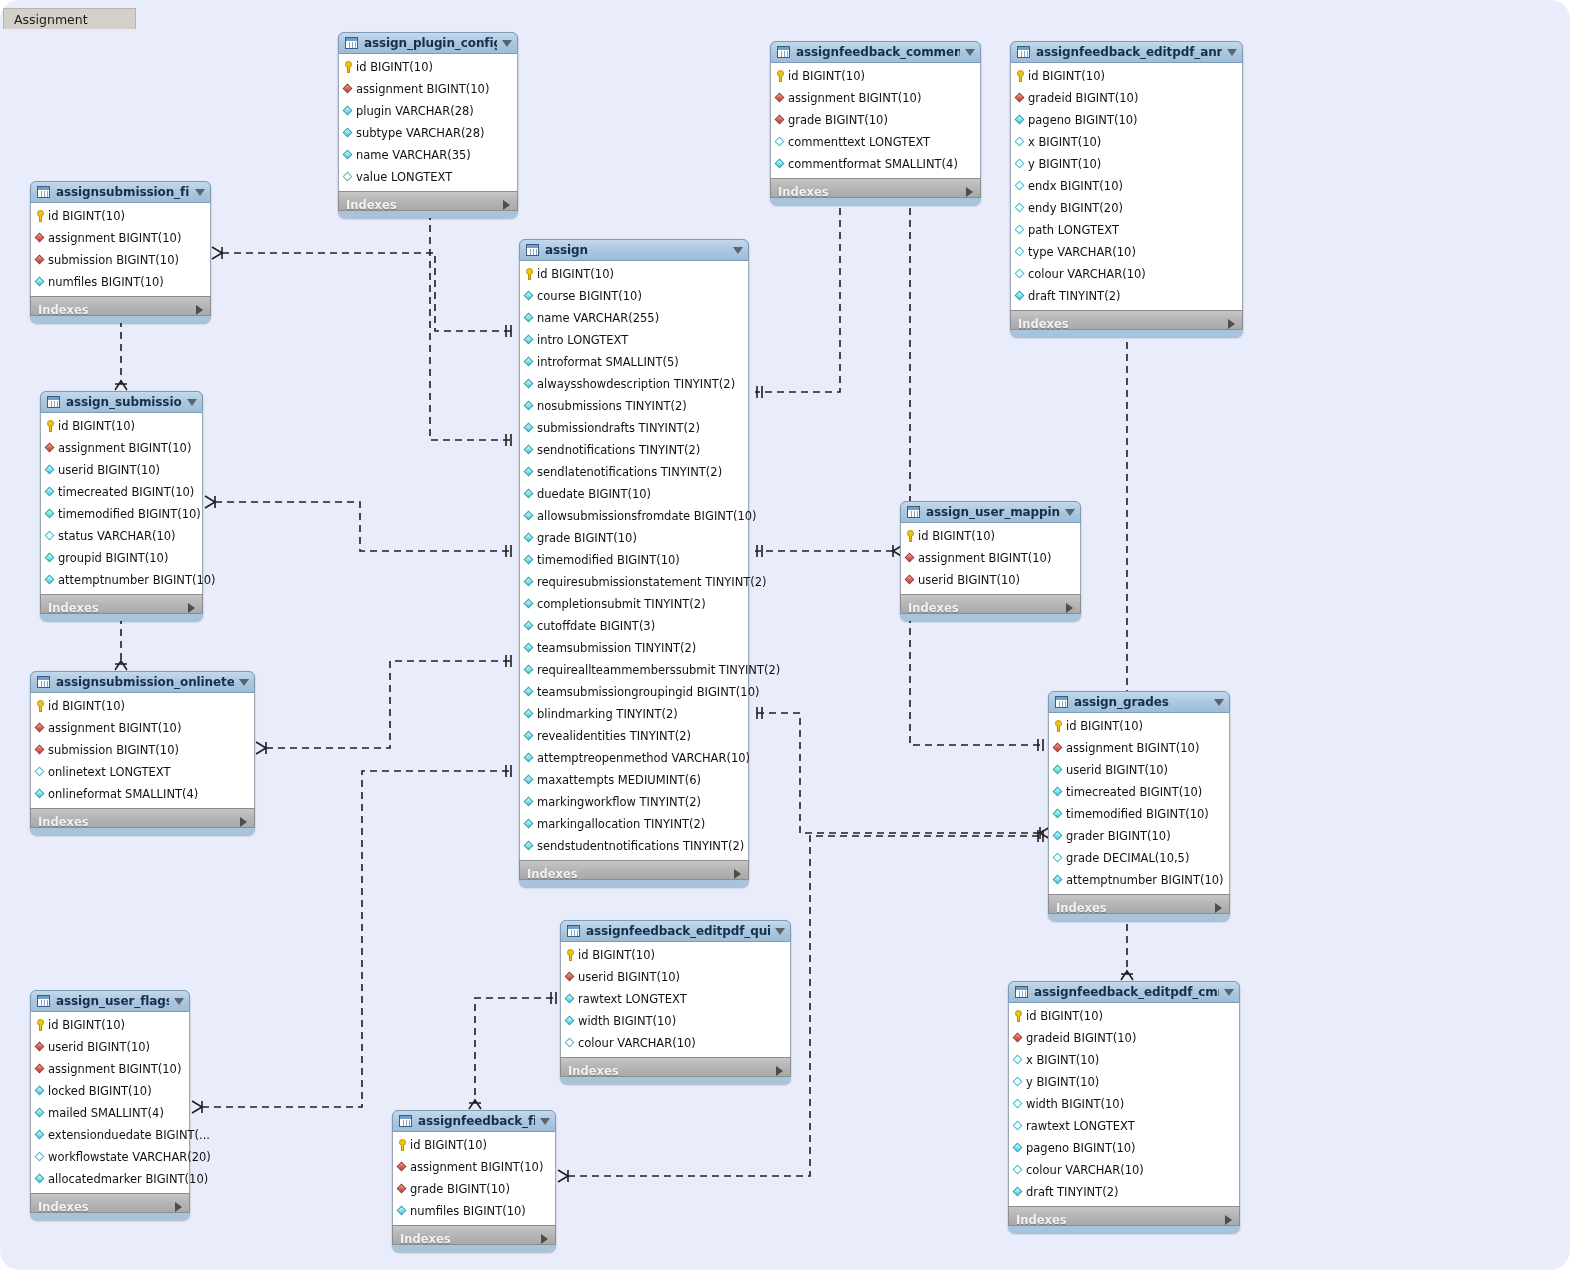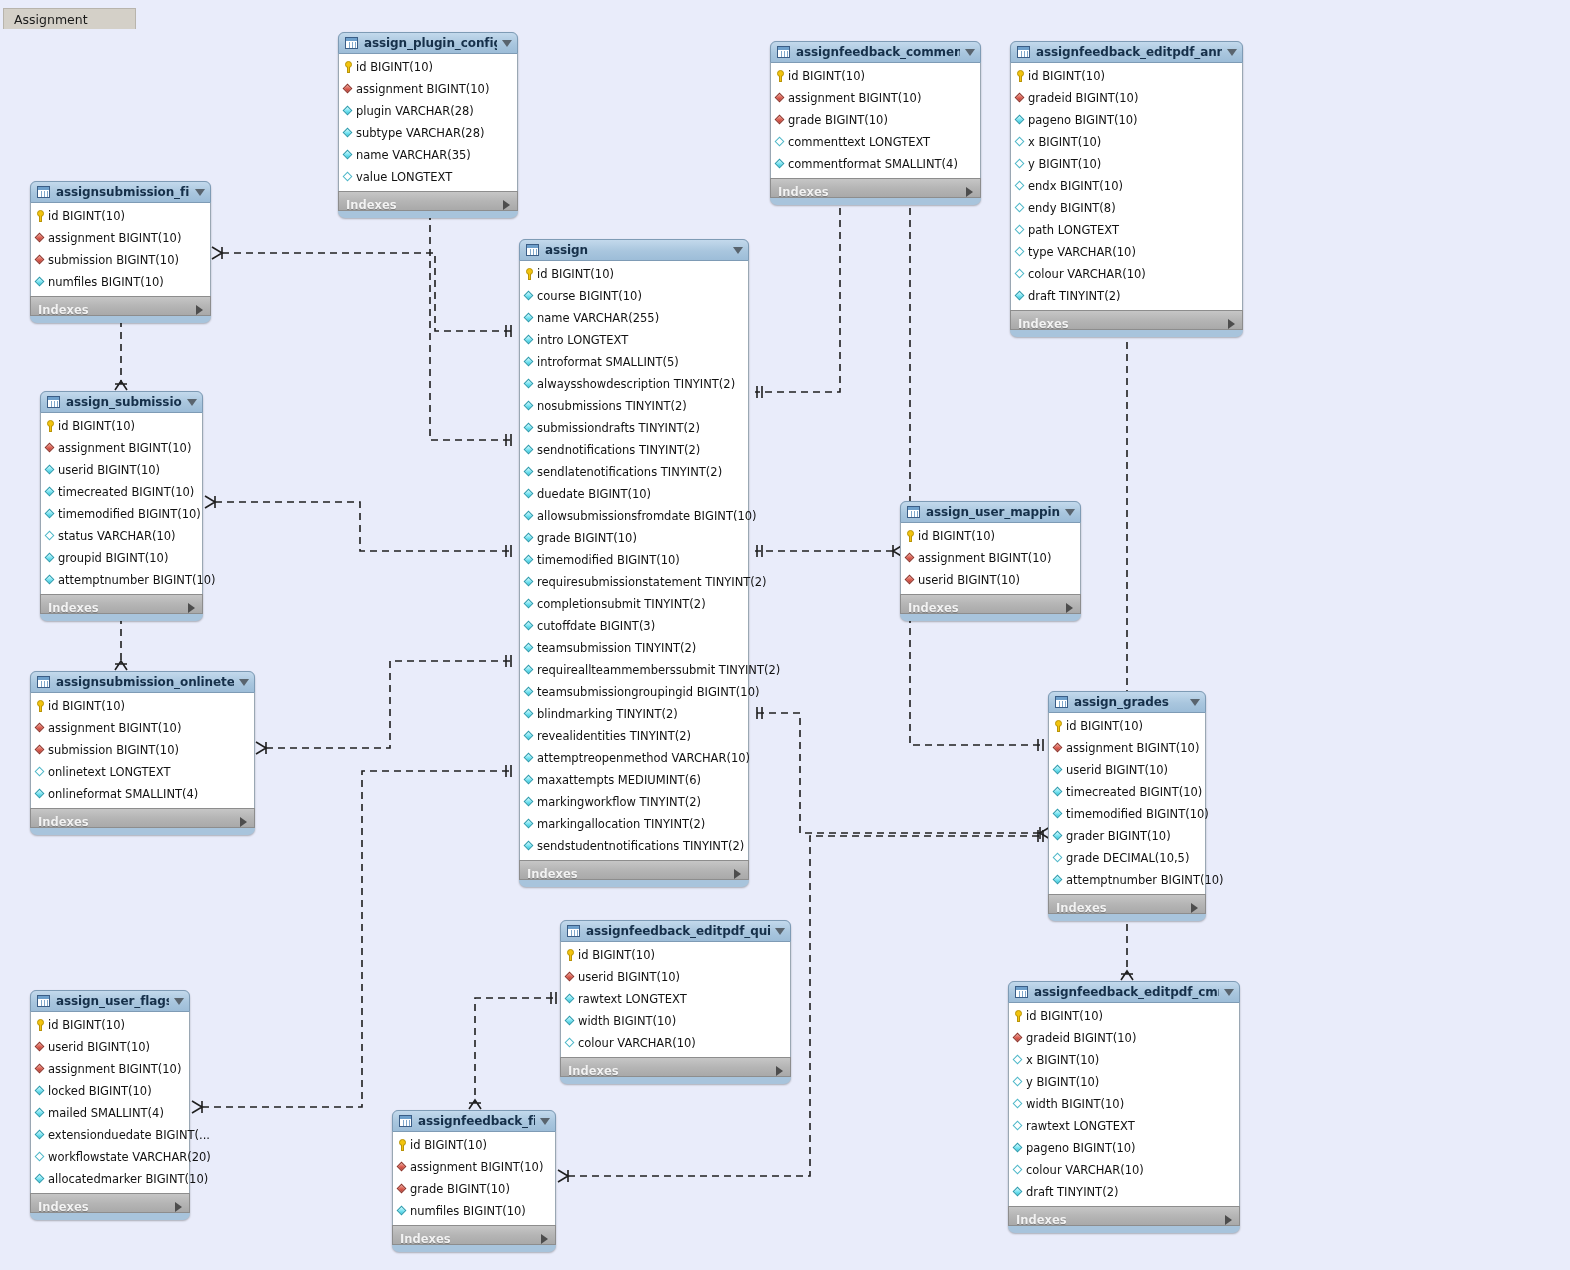--- a/index.html
+++ b/index.html
@@ -9,20 +9,21 @@
   }
   body {
     font-family: "DejaVu Sans", "Liberation Sans", sans-serif;
   }
   #canvas {
     position: relative;
     width: 1570px;
     height: 1270px;
     background: #e9ecfa;
     overflow: hidden;
+    border-radius: 20px;
   }
   
   #tab-bar {
     position: absolute;
     left: 0; top: 0;
     width: 1570px; height: 30px;
     background: #e9ecfa;
     z-index: 5;
   }
   #tab-assignment {
@@ -428,21 +429,21 @@
           <div class="col-row">
             <span class="col-icon ic-null"></span>
             <span>y BIGINT(10)</span>
           </div>
           <div class="col-row">
             <span class="col-icon ic-null"></span>
             <span>endx BIGINT(10)</span>
           </div>
           <div class="col-row">
             <span class="col-icon ic-null"></span>
-            <span>endy BIGINT(8)</span>
+            <span>endy BIGINT(20)</span>
           </div>
           <div class="col-row">
             <span class="col-icon ic-null"></span>
             <span>path LONGTEXT</span>
           </div>
           <div class="col-row">
             <span class="col-icon ic-null"></span>
             <span>type VARCHAR(10)</span>
           </div>
           <div class="col-row">
@@ -705,21 +706,21 @@
           <div class="col-row">
             <span class="col-icon ic-nn"></span>
             <span>onlineformat SMALLINT(4)</span>
           </div>
         </div>
         <div class="tbl-indexes">
           <span class="idx-label">Indexes</span>
           <span class="idx-caret"></span>
         </div>
       </div>
-      <div class="table-box" style="left: 1048px; top: 691px; width: 158px;">
+      <div class="table-box" style="left: 1048px; top: 691px; width: 182px;">
         <div class="tbl-header">
           <span class="tbl-icon"></span>
           <span class="tbl-title">assign_grades</span>
           <span class="tbl-caret"></span>
         </div>
         <div class="tbl-cols">
           <div class="col-row">
             <span class="col-icon ic-pk"></span>
             <span>id BIGINT(10)</span>
           </div>

